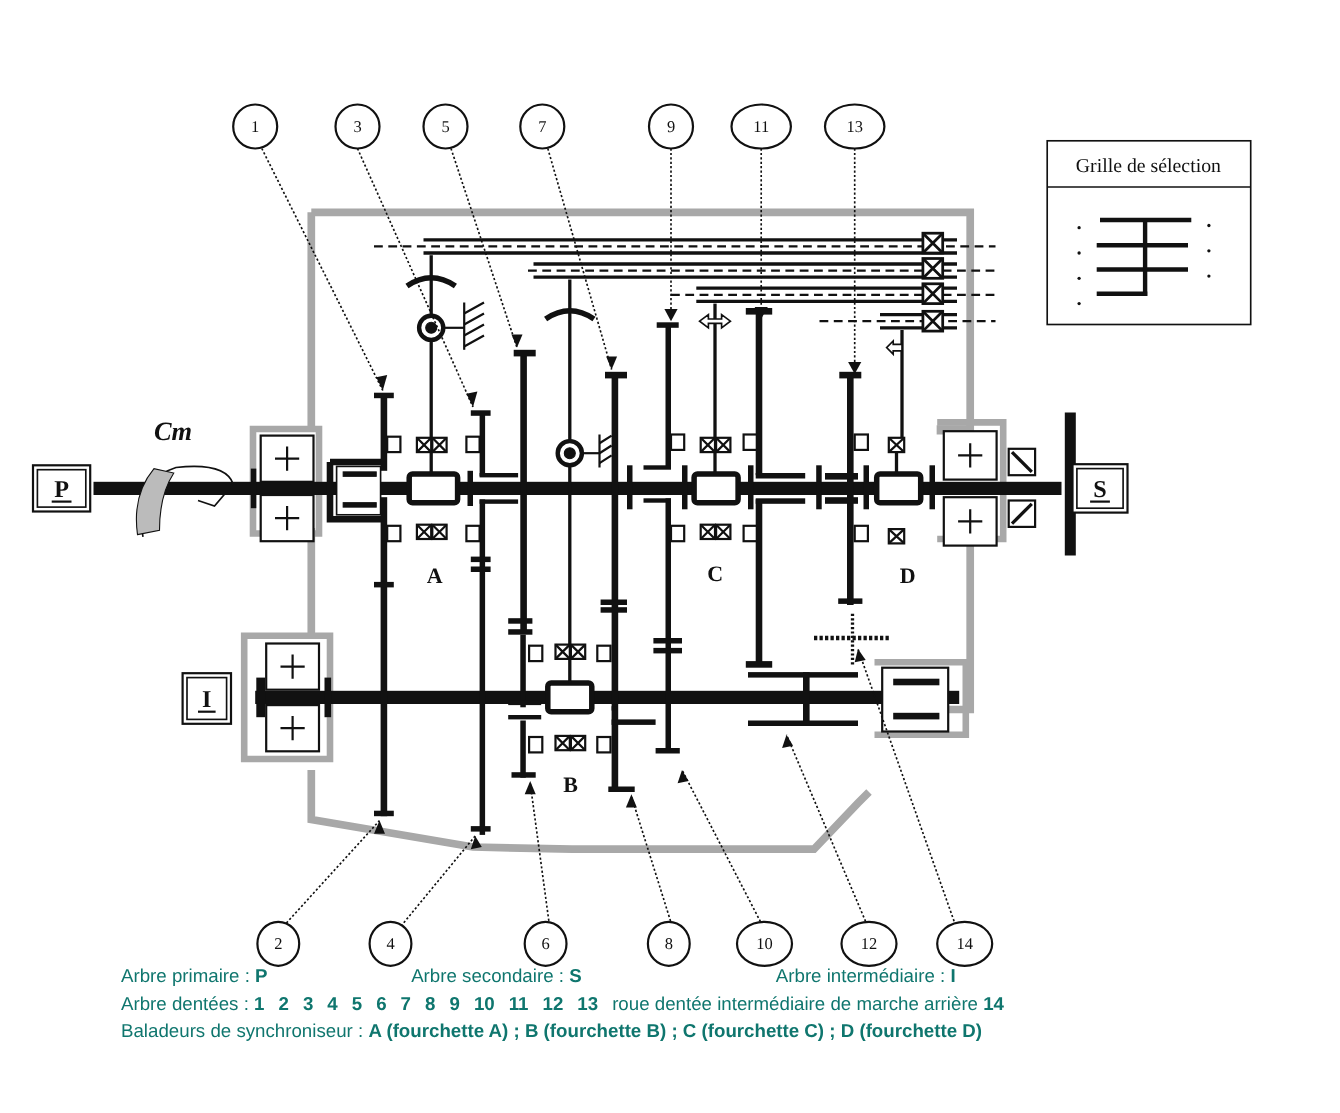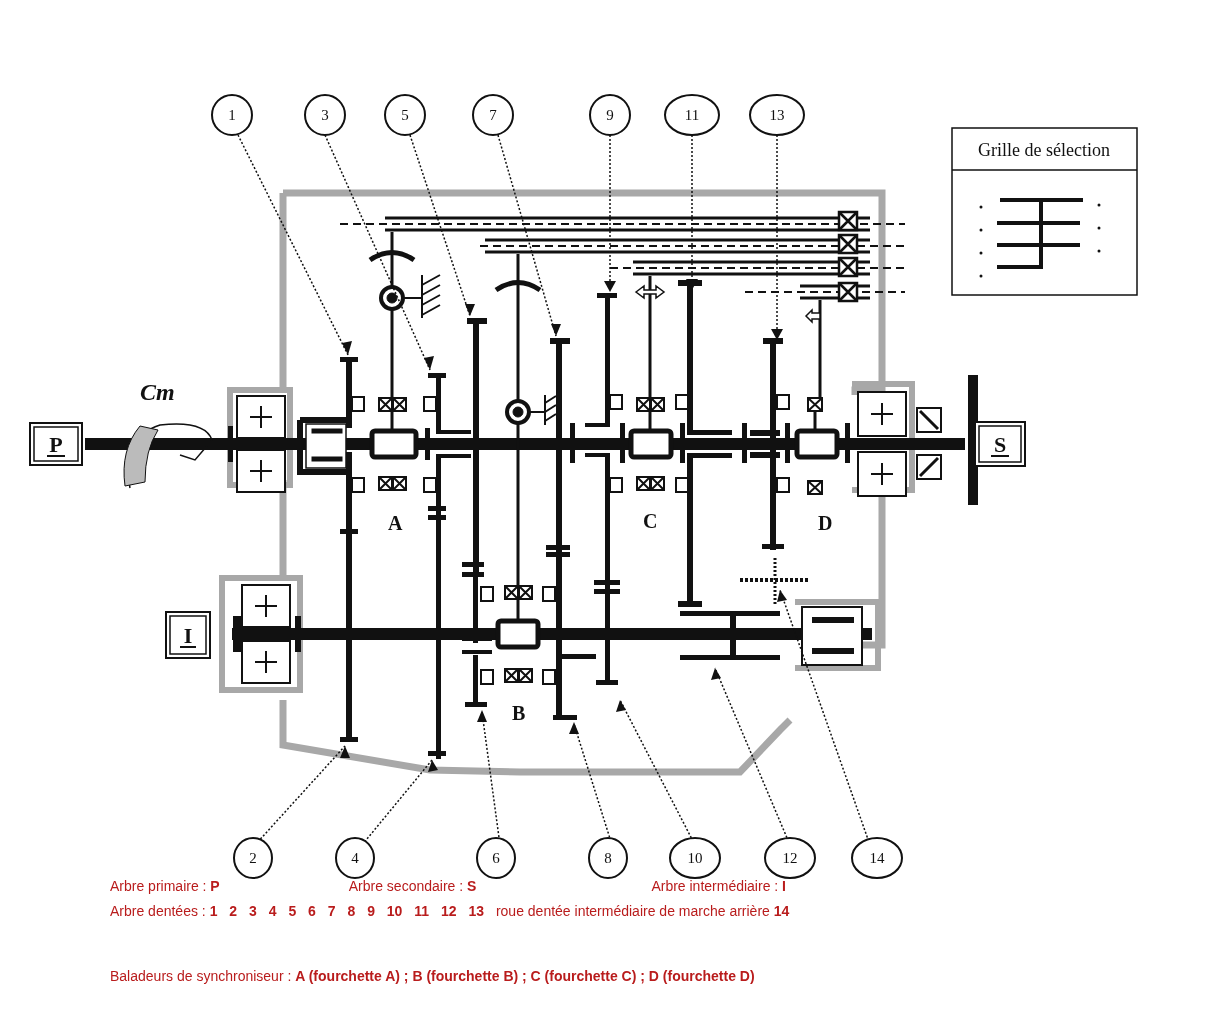--- a/index.html
+++ b/index.html
@@ -3,21 +3,21 @@
 <meta charset="utf-8">
 <style>
   html, body { margin: 0; padding: 0; background: #ffffff; }
   body { width: 1218px; height: 1012px; position: relative; overflow: hidden; }
   #diagram { position: absolute; left: 0; top: 0; }
   .lbl-num { font-family: "Liberation Serif", serif; font-size: 15px; fill: #111; }
   .lbl-big { font-family: "Liberation Serif", serif; font-weight: bold; font-size: 22px; fill: #111; }
   .lbl-sync { font-family: "Liberation Serif", serif; font-weight: bold; font-size: 20px; fill: #111; }
   .lbl-cm { font-family: "Liberation Serif", serif; font-weight: bold; font-style: italic; font-size: 24px; fill: #111; }
   .grille-title { font-family: "Liberation Serif", serif; font-size: 18px; fill: #111; }
-  .legend { position: absolute; left: 110px; font-family: "Liberation Sans", sans-serif; font-size: 14px; color: #b91c1c; white-space: nowrap; }
+  .legend { position: absolute; left: 110px; font-family: "Liberation Sans", sans-serif; font-size: 17px; color: #0f766e; white-space: nowrap; }
   .legend b { font-weight: bold; }
   .gap { display: inline-block; width: 8px; }
 </style>
 </head>
 <body>
 
 <svg id="diagram" width="1218" height="1012" viewBox="0 0 1218 1012">
 
   <path d="M283,193 L882,193 L882,390 L855,390 L855,395 M882,490 L882,645 L862,645 M283,193 L283,390 M283,480 L283,578 M283,700 L283,745 L430,770 L520,772 L740,772 L780,730 L790,720" fill="none" stroke="#a8a8a8" stroke-width="7"></path>
   <path d="M230,390 L290,390 L290,485 L230,485 Z" fill="none" stroke="#a8a8a8" stroke-width="6"></path>
@@ -389,15 +389,15 @@
   <b>6</b><span class="gap"></span>
   <b>7</b><span class="gap"></span>
   <b>8</b><span class="gap"></span>
   <b>9</b><span class="gap"></span>
   <b>10</b><span class="gap"></span>
   <b>11</b><span class="gap"></span>
   <b>12</b><span class="gap"></span>
   <b>13</b><span class="gap"></span>
   <span>roue dentée intermédiaire de marche arrière </span><b>14</b>
 </div>
-<div class="legend" style="top:928px;margin-top:40px;">
+<div class="legend" style="top:928px;">
   <span>Baladeurs de synchroniseur : </span><b>A (fourchette A) ; B (fourchette B) ; C (fourchette C) ; D (fourchette D)</b>
 </div>
 
 </body></html>

